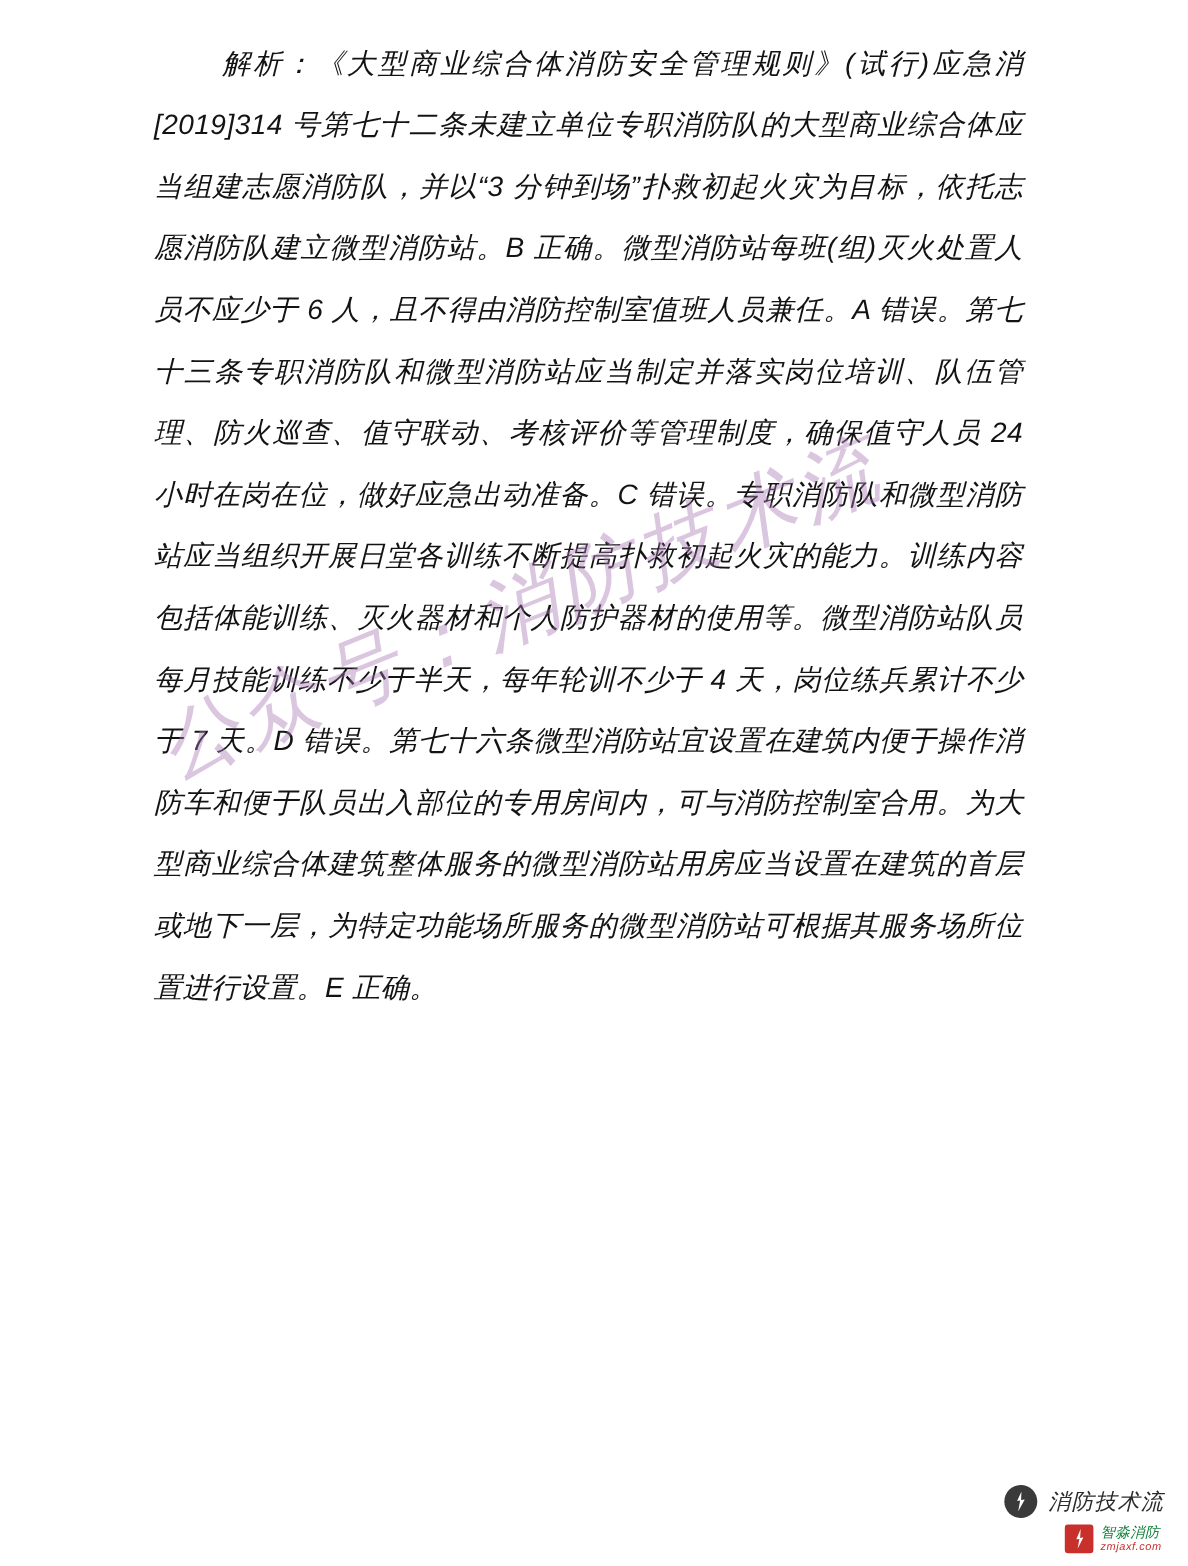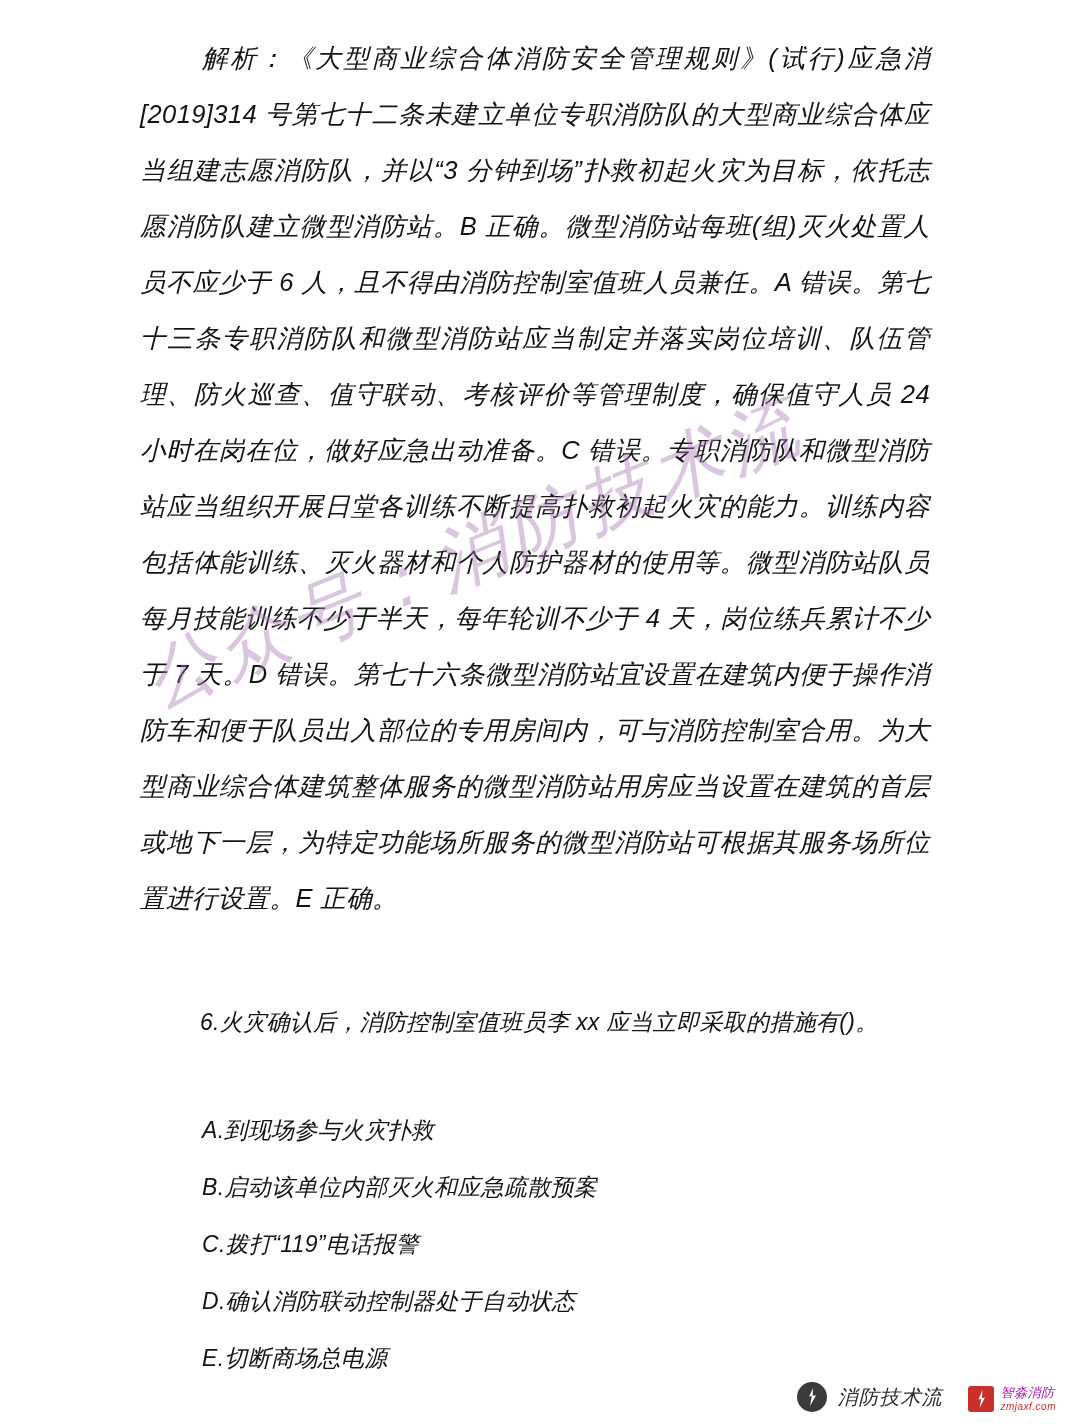--- a/index.html
+++ b/index.html
@@ -72,23 +72,22 @@
     letter-spacing: 6px;
     font-weight: 500;
   }
 
   
   .footer {
     position: absolute;
     right: 22px;
     bottom: 12px;
     display: flex;
-    flex-direction: row;
+    flex-direction: column;
     align-items: flex-end;
-    gap: 26px;
   }
   .footer-row {
     display: flex;
     align-items: center;
     gap: 10px;
   }
   .footer-logo {
     width: 30px;
     height: 30px;
     border-radius: 50%;
@@ -136,47 +135,36 @@
     background: #ffffff;
     clip-path: polygon(60% 0%, 20% 52%, 48% 50%, 32% 100%, 85% 42%, 55% 45%);
   }
   .footer-sub-text {
     display: flex;
     flex-direction: column;
     line-height: 1.1;
   }
   .footer-sub-cn {
     font-size: 13px;
-    color: #a21caf;
+    color: #15803d;
     letter-spacing: 0.5px;
   }
   .footer-sub-en {
     font-size: 10px;
     color: #c9302c;
     letter-spacing: 0.5px;
   }
 </style>
 </head>
 <body>
 
 <div class="page">
 
   <p class="analysis">解析：《大型商业综合体消防安全管理规则》(试行)应急消[2019]314 号第七十二条未建立单位专职消防队的大型商业综合体应当组建志愿消防队，并以“3 分钟到场”扑救初起火灾为目标，依托志愿消防队建立微型消防站。B 正确。微型消防站每班(组)灭火处置人员不应少于 6 人，且不得由消防控制室值班人员兼任。A 错误。第七十三条专职消防队和微型消防站应当制定并落实岗位培训、队伍管理、防火巡查、值守联动、考核评价等管理制度，确保值守人员 24 小时在岗在位，做好应急出动准备。C 错误。专职消防队和微型消防站应当组织开展日堂各训练不断提高扑救初起火灾的能力。训练内容包括体能训练、灭火器材和个人防护器材的使用等。微型消防站队员每月技能训练不少于半天，每年轮训不少于 4 天，岗位练兵累计不少于 7 天。D 错误。第七十六条微型消防站宜设置在建筑内便于操作消防车和便于队员出入部位的专用房间内，可与消防控制室合用。为大型商业综合体建筑整体服务的微型消防站用房应当设置在建筑的首层或地下一层，为特定功能场所服务的微型消防站可根据其服务场所位置进行设置。E 正确。</p>
 
-  <div class="question-block">
-    <p class="question-stem">6.火灾确认后，消防控制室值班员李 xx 应当立即采取的措施有()。</p>
-
-    <div class="options">
-      <div class="option">A.到现场参与火灾扑救</div>
-      <div class="option">B.启动该单位内部灭火和应急疏散预案</div>
-      <div class="option">C.拨打“119”电话报警</div>
-      <div class="option">D.确认消防联动控制器处于自动状态</div>
-      <div class="option">E.切断商场总电源</div>
-    </div>
-  </div>
 
   <div class="watermark">公众号：消防技术流</div>
 
   <div class="footer">
     <div class="footer-row">
       <span class="footer-logo"></span>
       <span class="footer-name">消防技术流</span>
     </div>
     <div class="footer-sub">
       <span class="footer-mark"></span>

